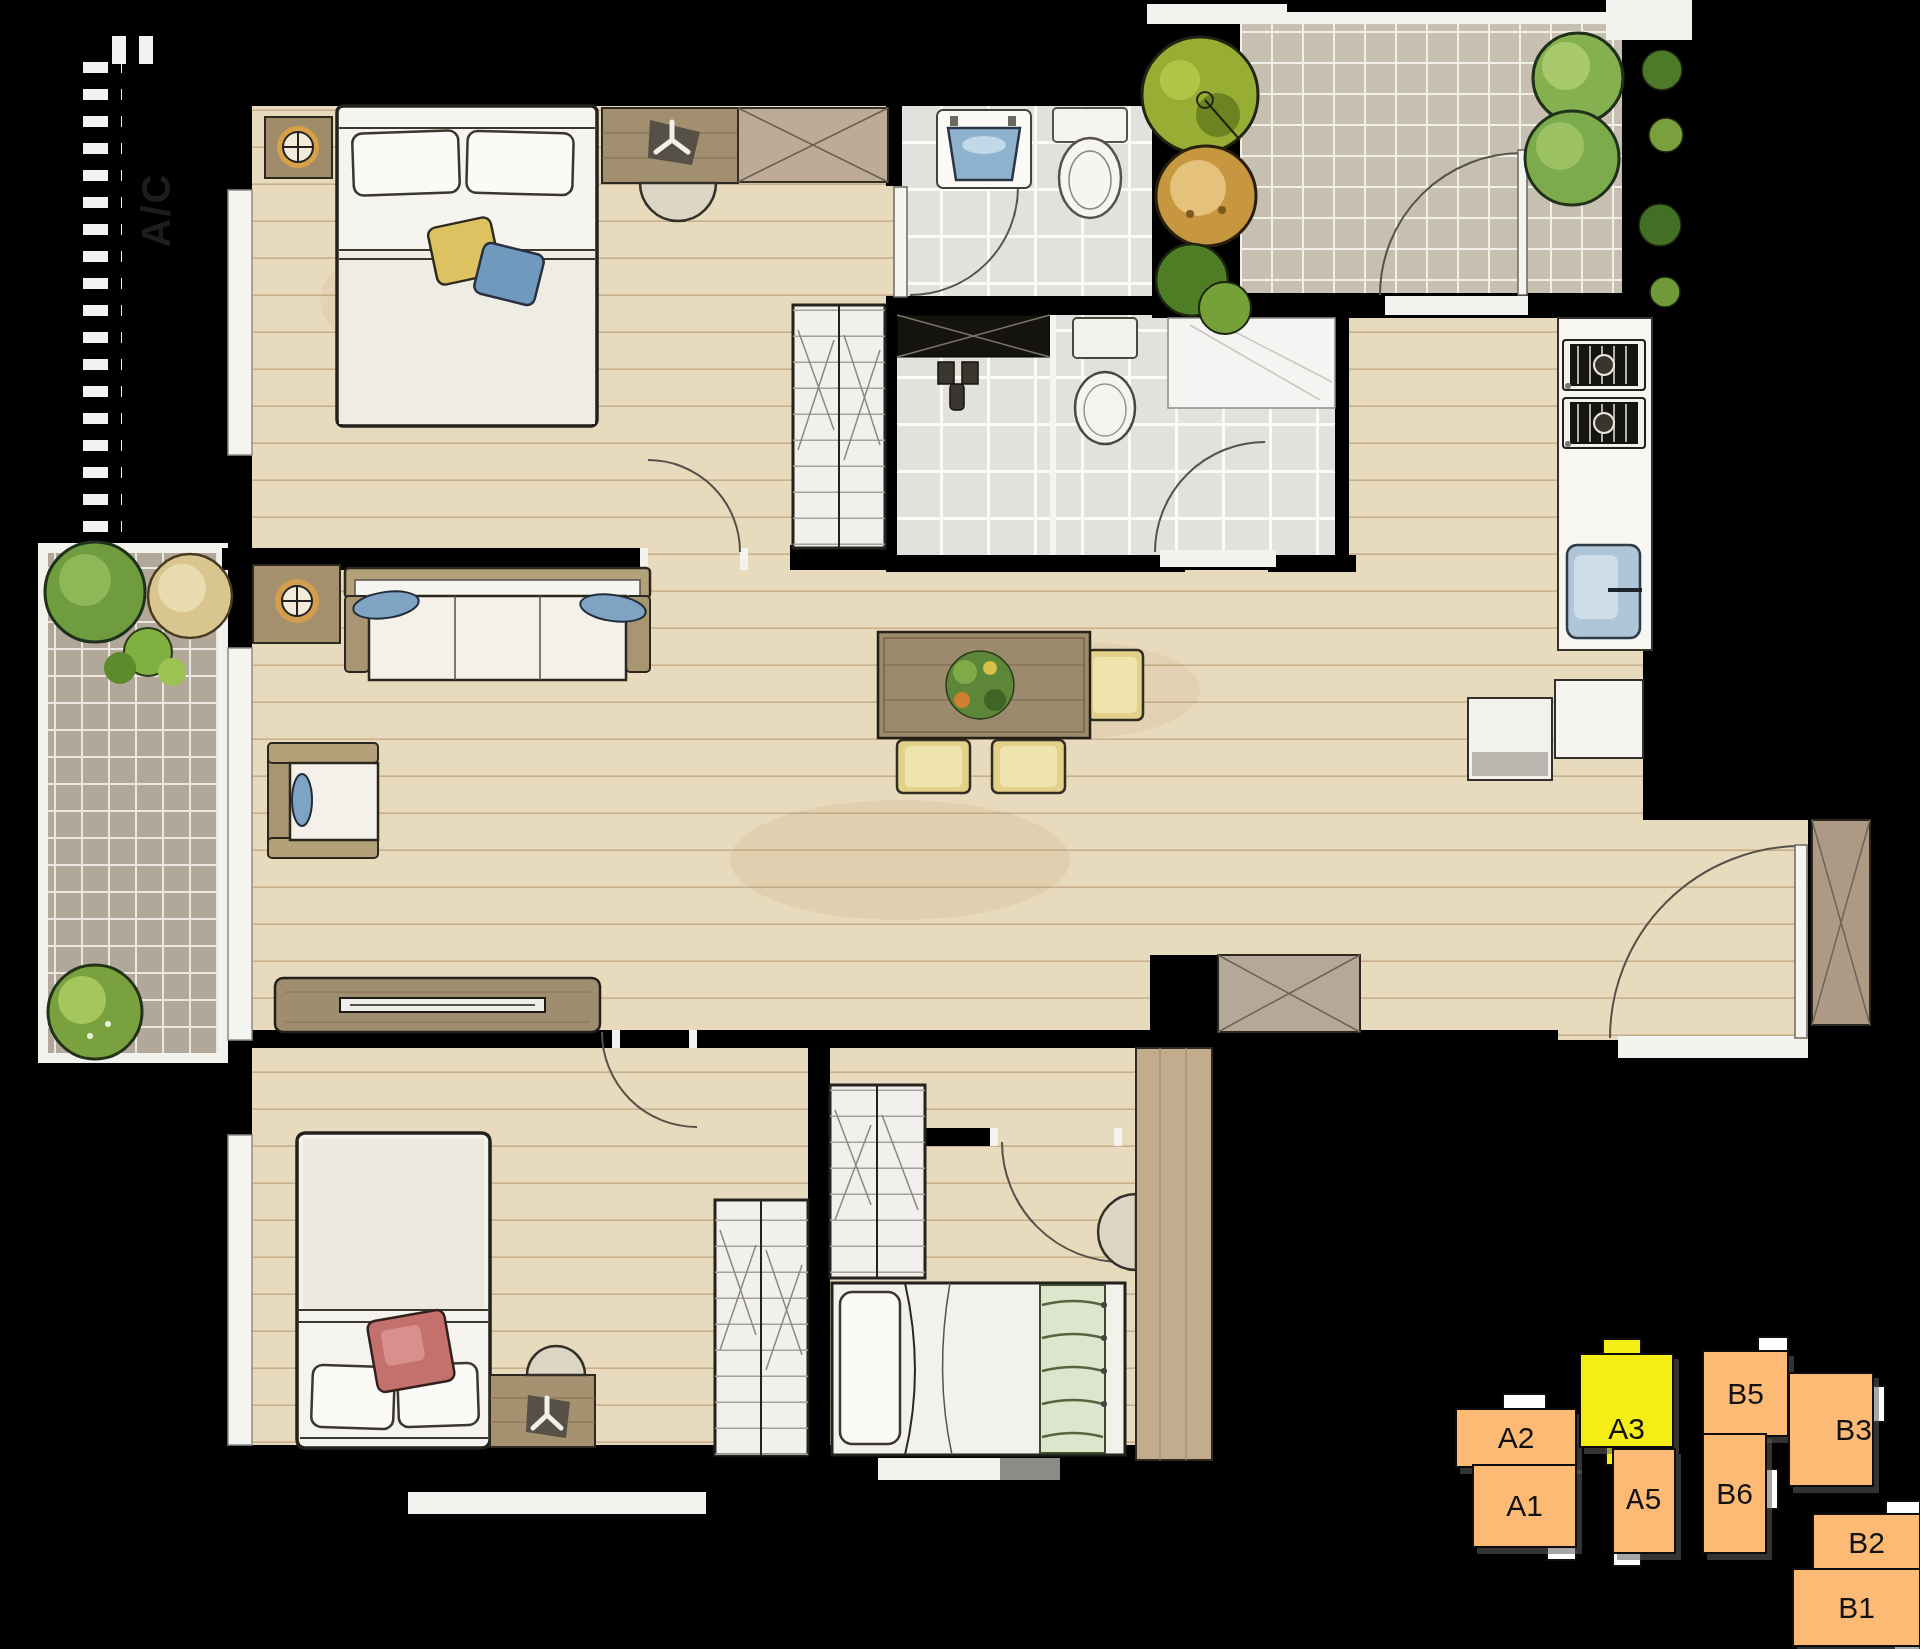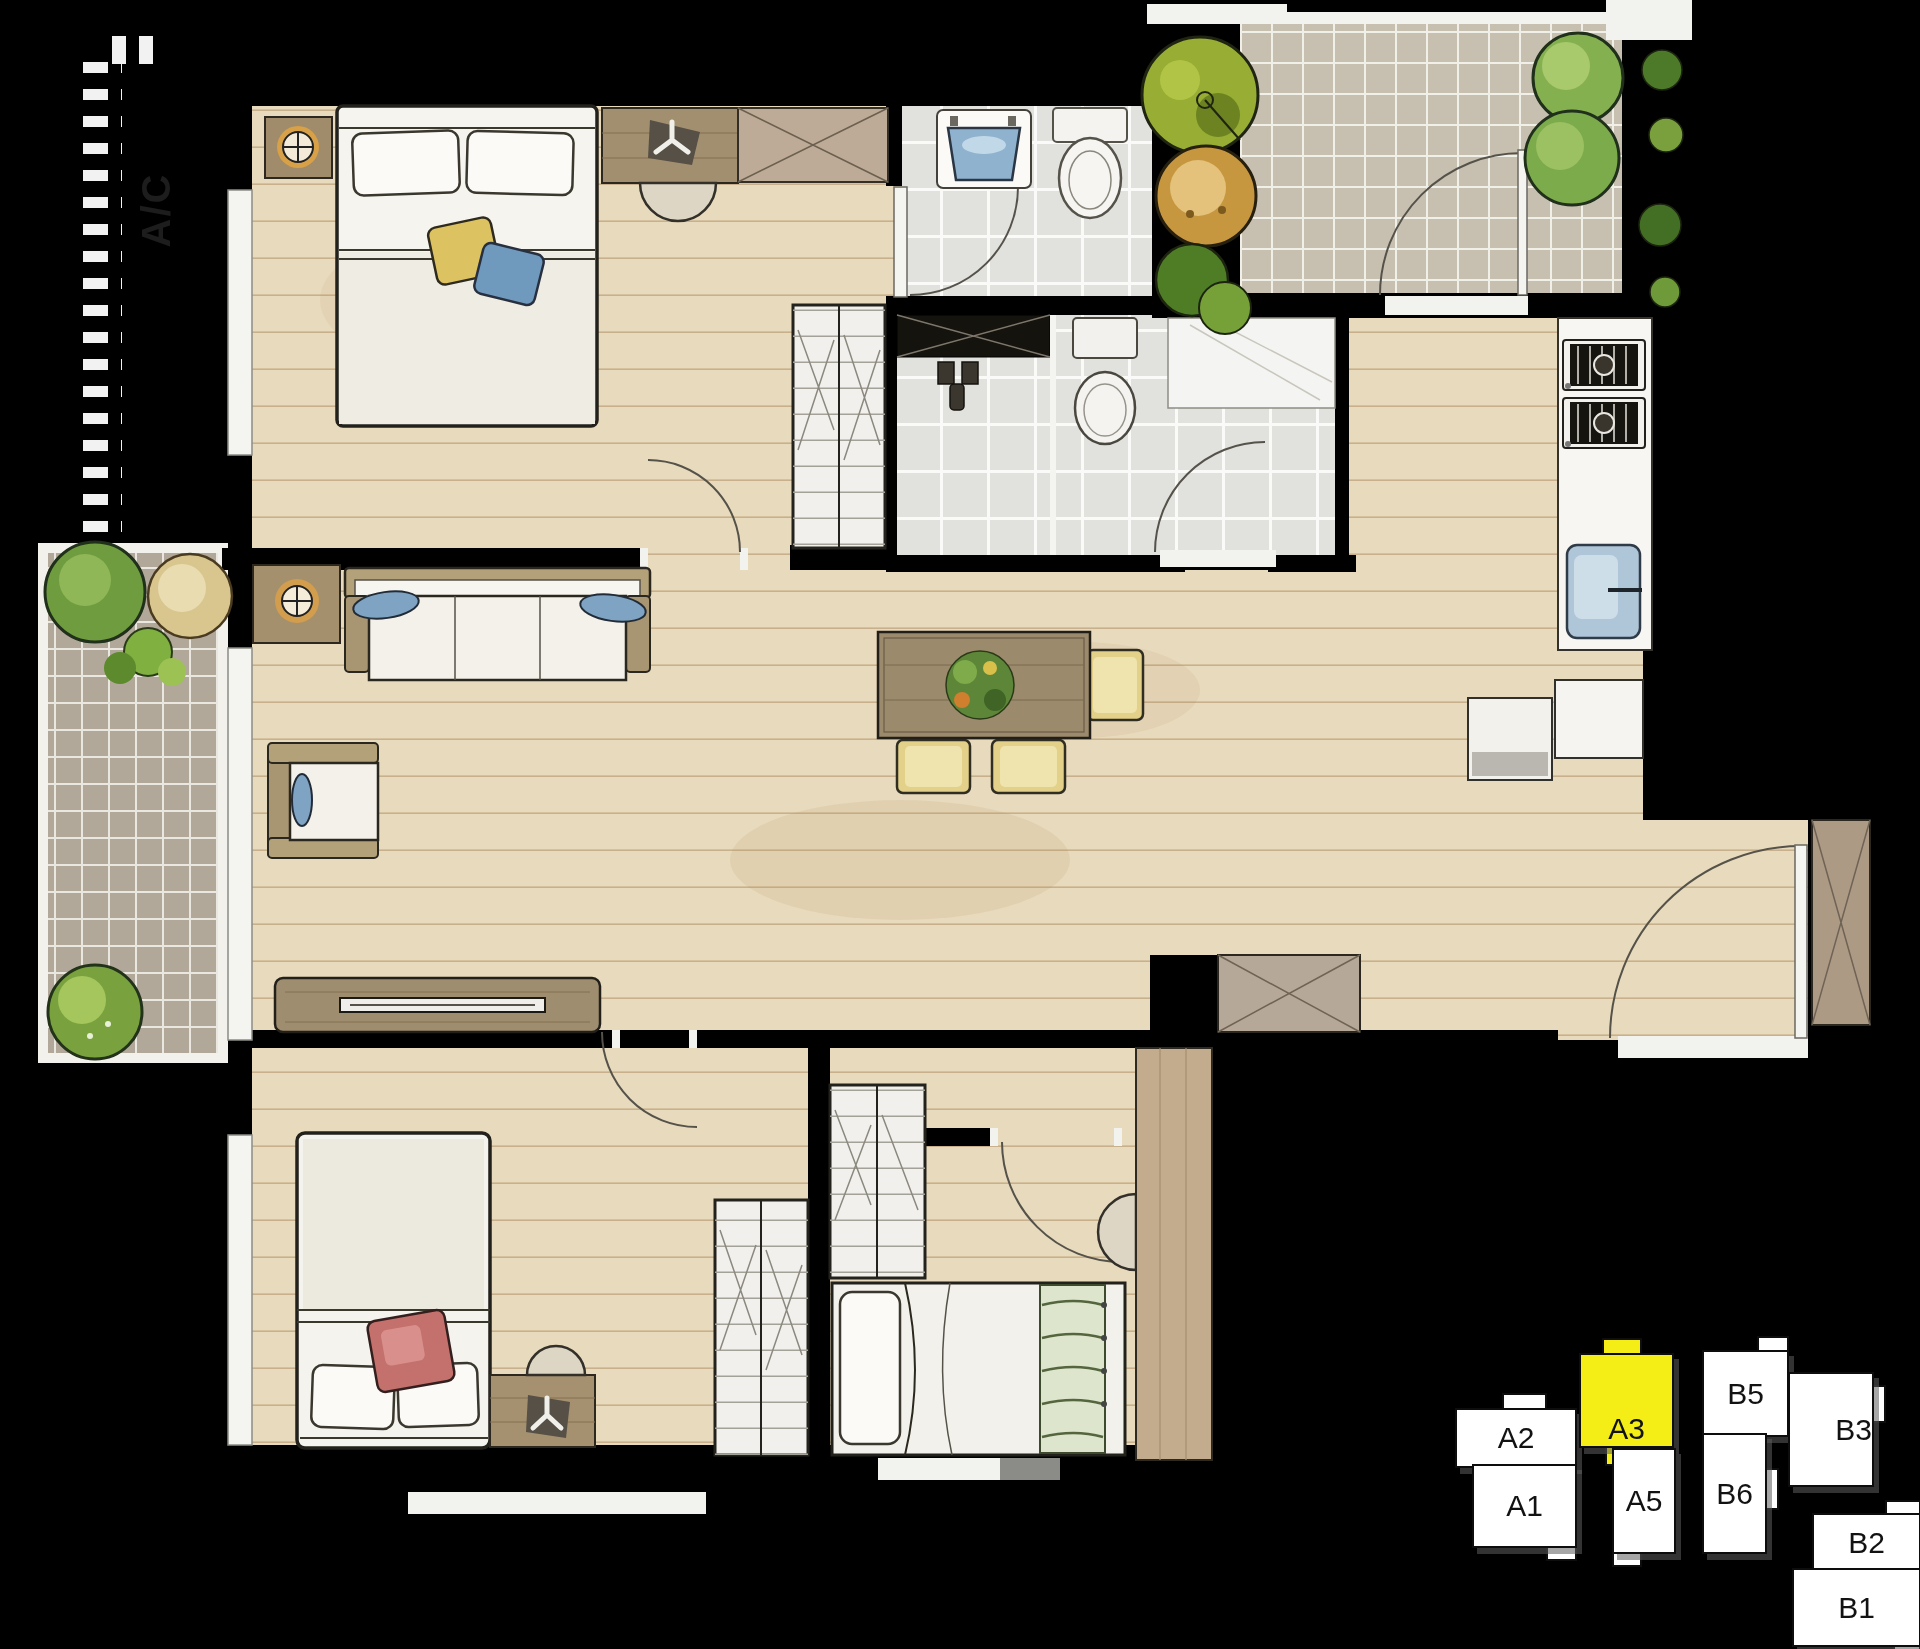--- a/index.html
+++ b/index.html
@@ -6,36 +6,36 @@
   .canvas{position:relative;width:1920px;height:1649px;background:#000;overflow:hidden;
           font-family:"Liberation Sans",sans-serif;}
   .plan-svg{position:absolute;left:0;top:0;}
   
   .ac-label{position:absolute;left:96px;top:150px;width:120px;height:120px;
     color:#1d1d1d;font-size:40px;font-weight:700;letter-spacing:2px;
     transform:rotate(-90deg);transform-origin:center center;
     display:flex;align-items:center;justify-content:center;}
   
   .keyplan{position:absolute;left:0;top:0;width:1920px;height:1649px;}
-  .unit{position:absolute;background:#ffffff;border:2px solid #0d0d0d;z-index:2;
+  .unit{position:absolute;background:#fdba74;border:2px solid #0d0d0d;z-index:2;
     box-shadow:5px 6px 0 rgba(92,92,92,.55);
     display:flex;align-items:center;justify-content:center;
     font-size:30px;color:#121212;}
   .unit.hl{background:var(--hl);align-items:flex-end;}
   .tab{position:absolute;background:#fff;border:2px solid #0d0d0d;z-index:1;}
   .tab.hl{background:var(--hl);}
   :root{--hl:#f4ee16;}
   .unit-a2{left:1455px;top:1408px;width:118px;height:56px;}
   .tab-a2{left:1502px;top:1393px;width:41px;height:17px;}
   .unit-a1{left:1472px;top:1464px;width:101px;height:80px;}
   .tab-a1{left:1546px;top:1542px;width:27px;height:15px;}
   .unit-a3{left:1579px;top:1353px;width:91px;height:91px;}
   .tab-a3t{left:1602px;top:1338px;width:36px;height:17px;}
   .tab-a3b{left:1605px;top:1442px;width:18px;height:20px;}
-  .unit-a5{left:1612px;top:1448px;width:60px;height:102px;}
+  .unit-a5{left:1612px;top:1448px;width:60px;height:102px;font-family:Liberation Mono, monospace;}
   .tab-a5{left:1612px;top:1548px;width:26px;height:15px;}
   .unit-b5{left:1702px;top:1350px;width:83px;height:83px;}
   .tab-b5{left:1757px;top:1336px;width:28px;height:16px;}
   .unit-b6{left:1702px;top:1433px;width:61px;height:117px;}
   .tab-b6{left:1761px;top:1468px;width:14px;height:38px;}
   .unit-b3{left:1788px;top:1372px;width:82px;height:111px;justify-content:flex-end;}
   .tab-b3{left:1868px;top:1385px;width:14px;height:34px;}
   .unit-b2{left:1812px;top:1513px;width:105px;height:55px;}
   .tab-b2{left:1885px;top:1500px;width:32px;height:15px;}
   .unit-b1{left:1792px;top:1568px;width:125px;height:75px;}

